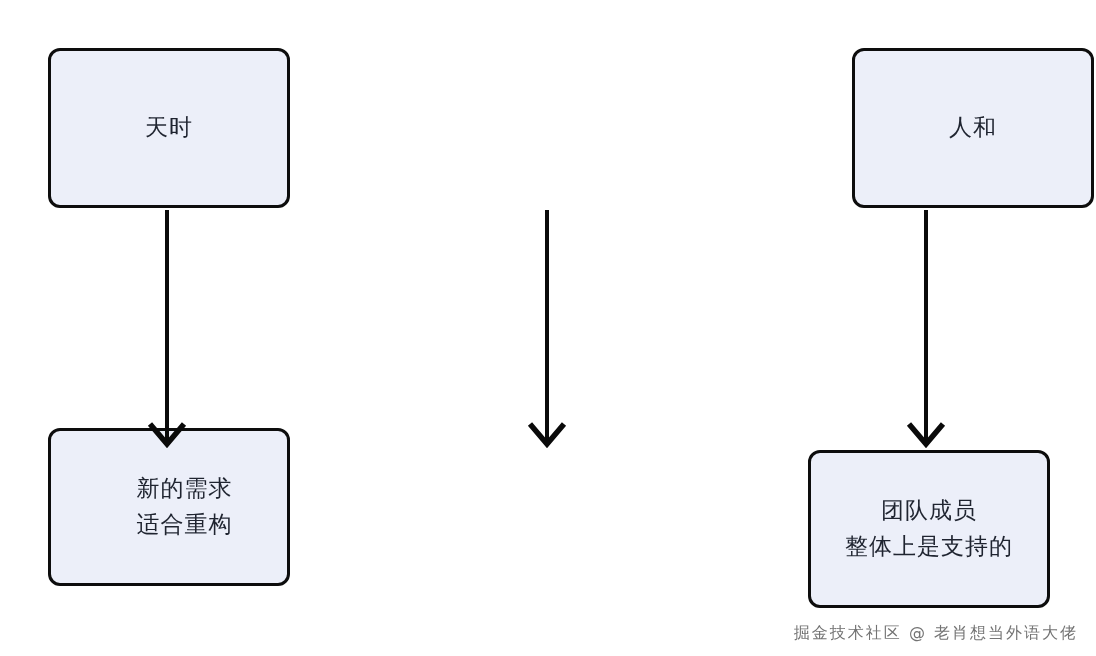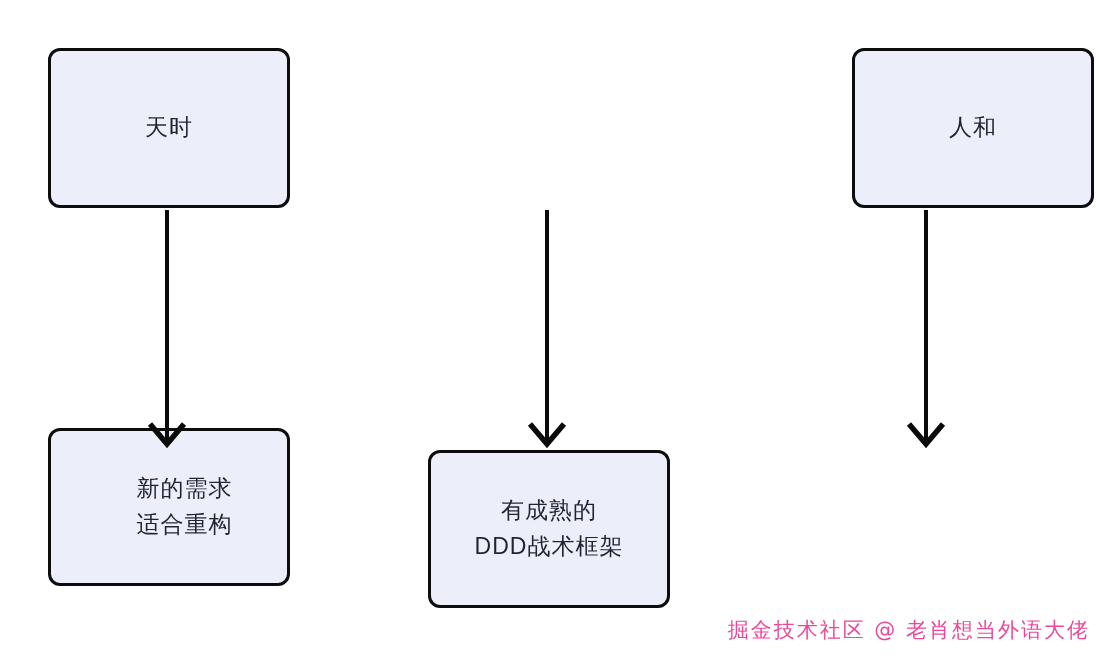--- a/index.html
+++ b/index.html
@@ -78,46 +78,46 @@
     stroke: #0a0a0a;
     stroke-width: 5.5;
     stroke-linecap: butt;
     stroke-linejoin: miter;
     fill: none;
   }
 
   
   #watermark {
     position: absolute;
-    right: 6px;
+    right: 18px;
     bottom: 12px;
-    font-size: 21px;
-    color: #ec4899;
+    font-size: 16px;
+    color: #737373;
     letter-spacing: 2px;
     white-space: nowrap;
     user-select: none;
     font-family: "DejaVu Sans", "Liberation Sans", sans-serif;
   }
 </style>
 </head>
 <body>
 
 <div id="diagram-canvas">
 
   <div class="node-box node-top top-1">天时</div>
 
 
   <div class="node-box node-top top-3">人和</div>
 
   <div class="node-box node-bottom bottom-1">新的需求
 适合重构</div>
 
-  <div class="node-box node-bottom bottom-2">有成熟的
-DDD战术框架</div>
 
+  <div class="node-box node-bottom bottom-3">团队成员
+整体上是支持的</div>
 
   <svg id="arrow-layer" viewBox="0 0 1096 656" width="1096" height="656">
 
     <g>
       <line class="arrow-shaft" x1="167" y1="210" x2="167" y2="444"></line>
       <polyline class="arrow-head" points="150,424 167,444 184,424"></polyline>
     </g>
 
     <g>
       <line class="arrow-shaft" x1="547" y1="210" x2="547" y2="444"></line>

